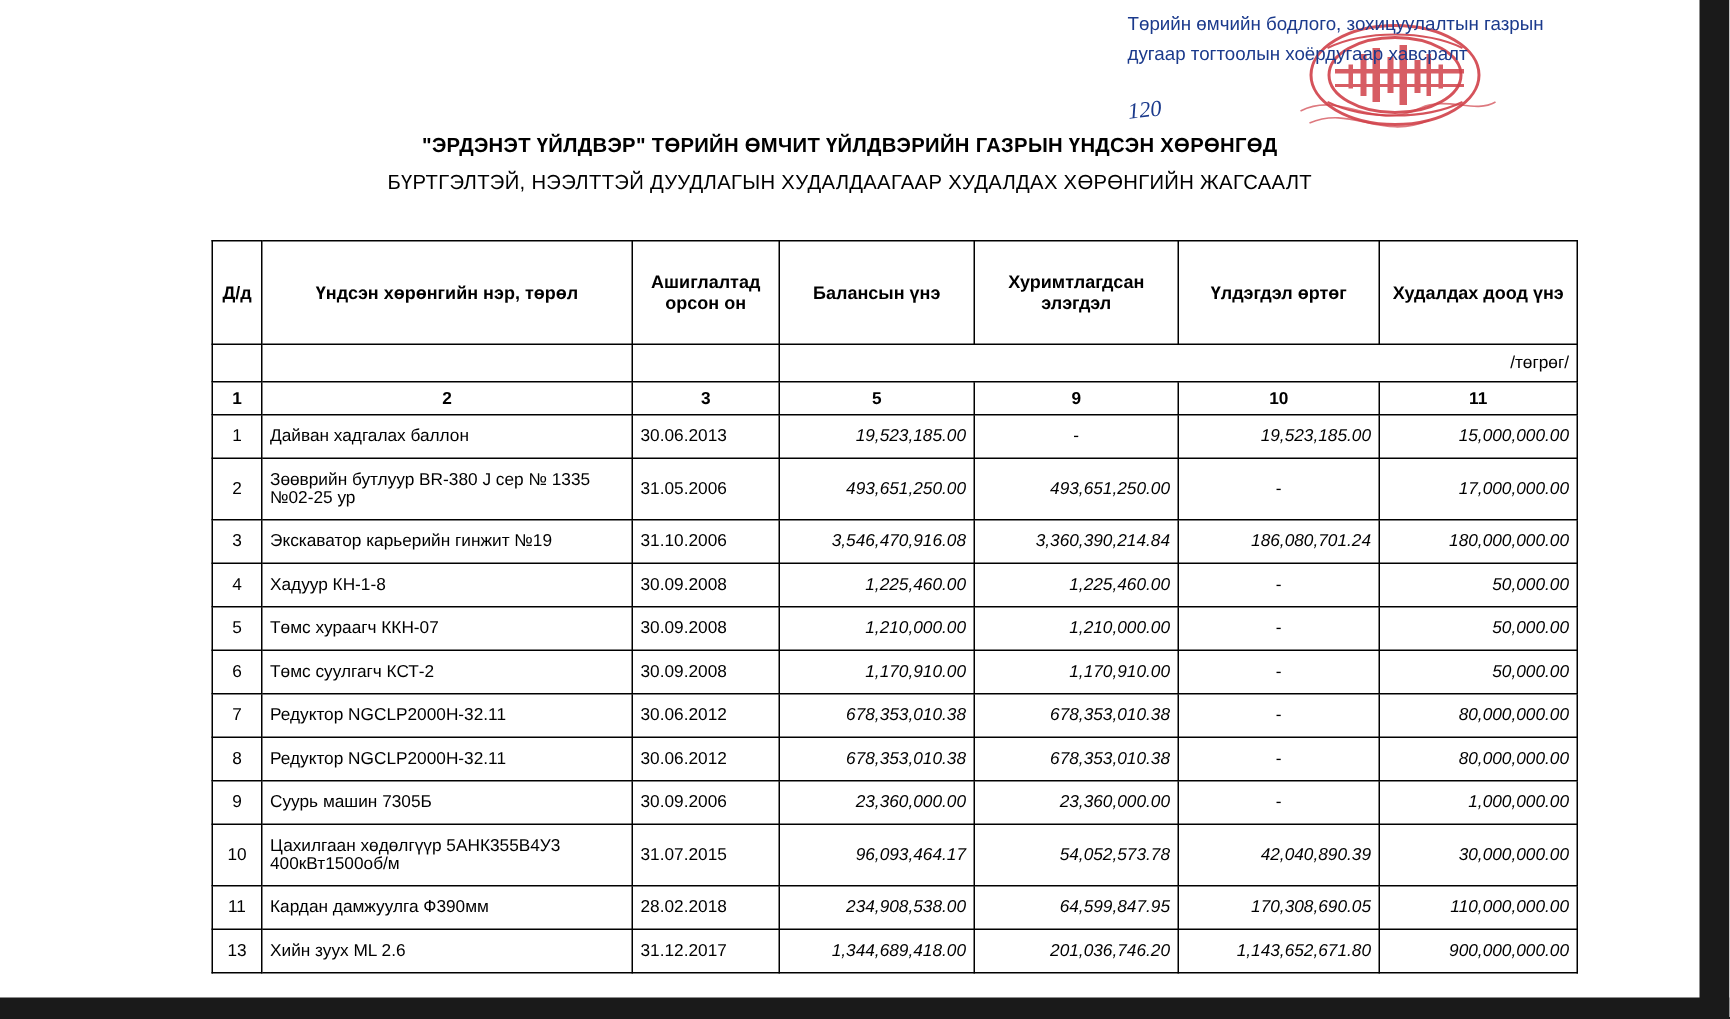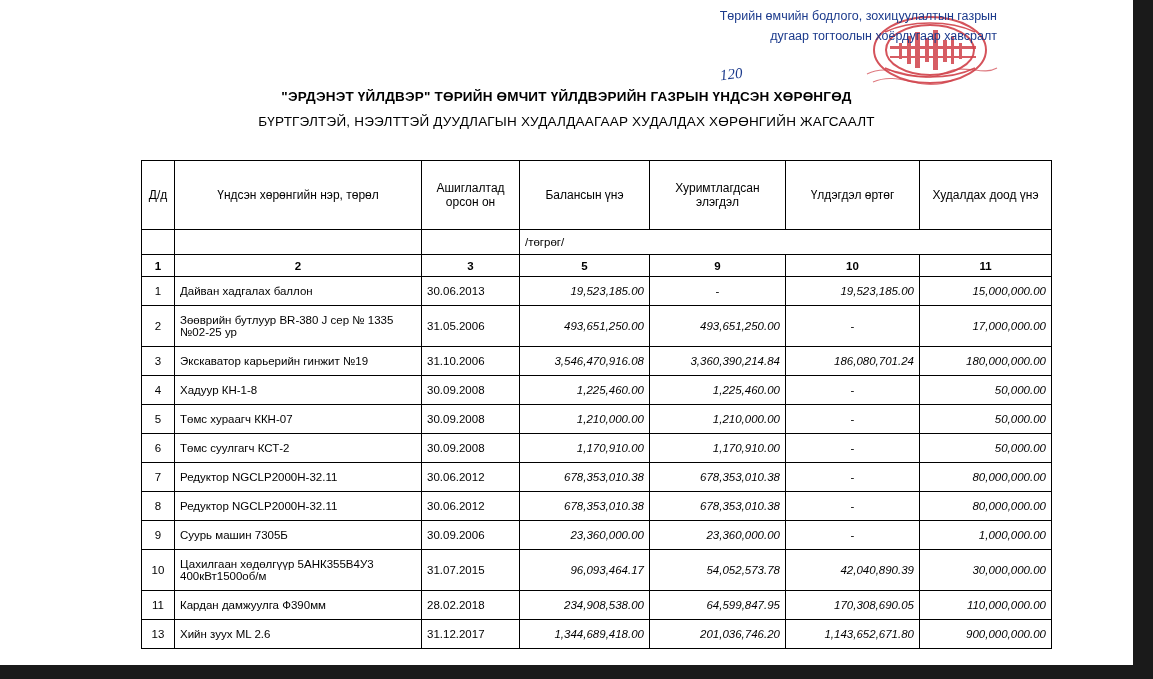--- a/index.html
+++ b/index.html
@@ -37,22 +37,21 @@
     bottom: 0;
     width: 1153px;
     height: 14px;
     background: #1a1a1a;
   }
 
   
   .header-note {
     position: absolute;
     top: 6px;
-    right: 156px;
-    text-align: right;
+    right: 124px;
     font-size: 12.5px;
     line-height: 20px;
     color: #1b3a8c;
     white-space: nowrap;
   }
   .header-note div { }
   .stamp-number {
     position: absolute;
     left: 0;
     top: 38px;
@@ -110,34 +109,34 @@
     table-layout: fixed;
   }
   table.assets th,
   table.assets td {
     border: 1px solid #000000;
     padding: 3px 5px;
     vertical-align: middle;
   }
   table.assets thead th {
     text-align: center;
-    font-weight: normal;
+    font-weight: bold;
     font-size: 12px;
     height: 62px;
   }
   .col-1 { width: 33px; }
   .col-2 { width: 247px; }
   .col-3 { width: 98px; }
   .col-4 { width: 130px; }
   .col-5 { width: 136px; }
   .col-6 { width: 134px; }
   .col-7 { width: 132px; }
 
   .row-unit td {
-    text-align: left;
+    text-align: right;
     height: 18px;
     font-size: 11.5px;
   }
   .row-nums td {
     text-align: center;
     height: 15px;
     font-size: 11.5px;
     font-weight: bold;
   }
   td.c-idx { text-align: center; }

